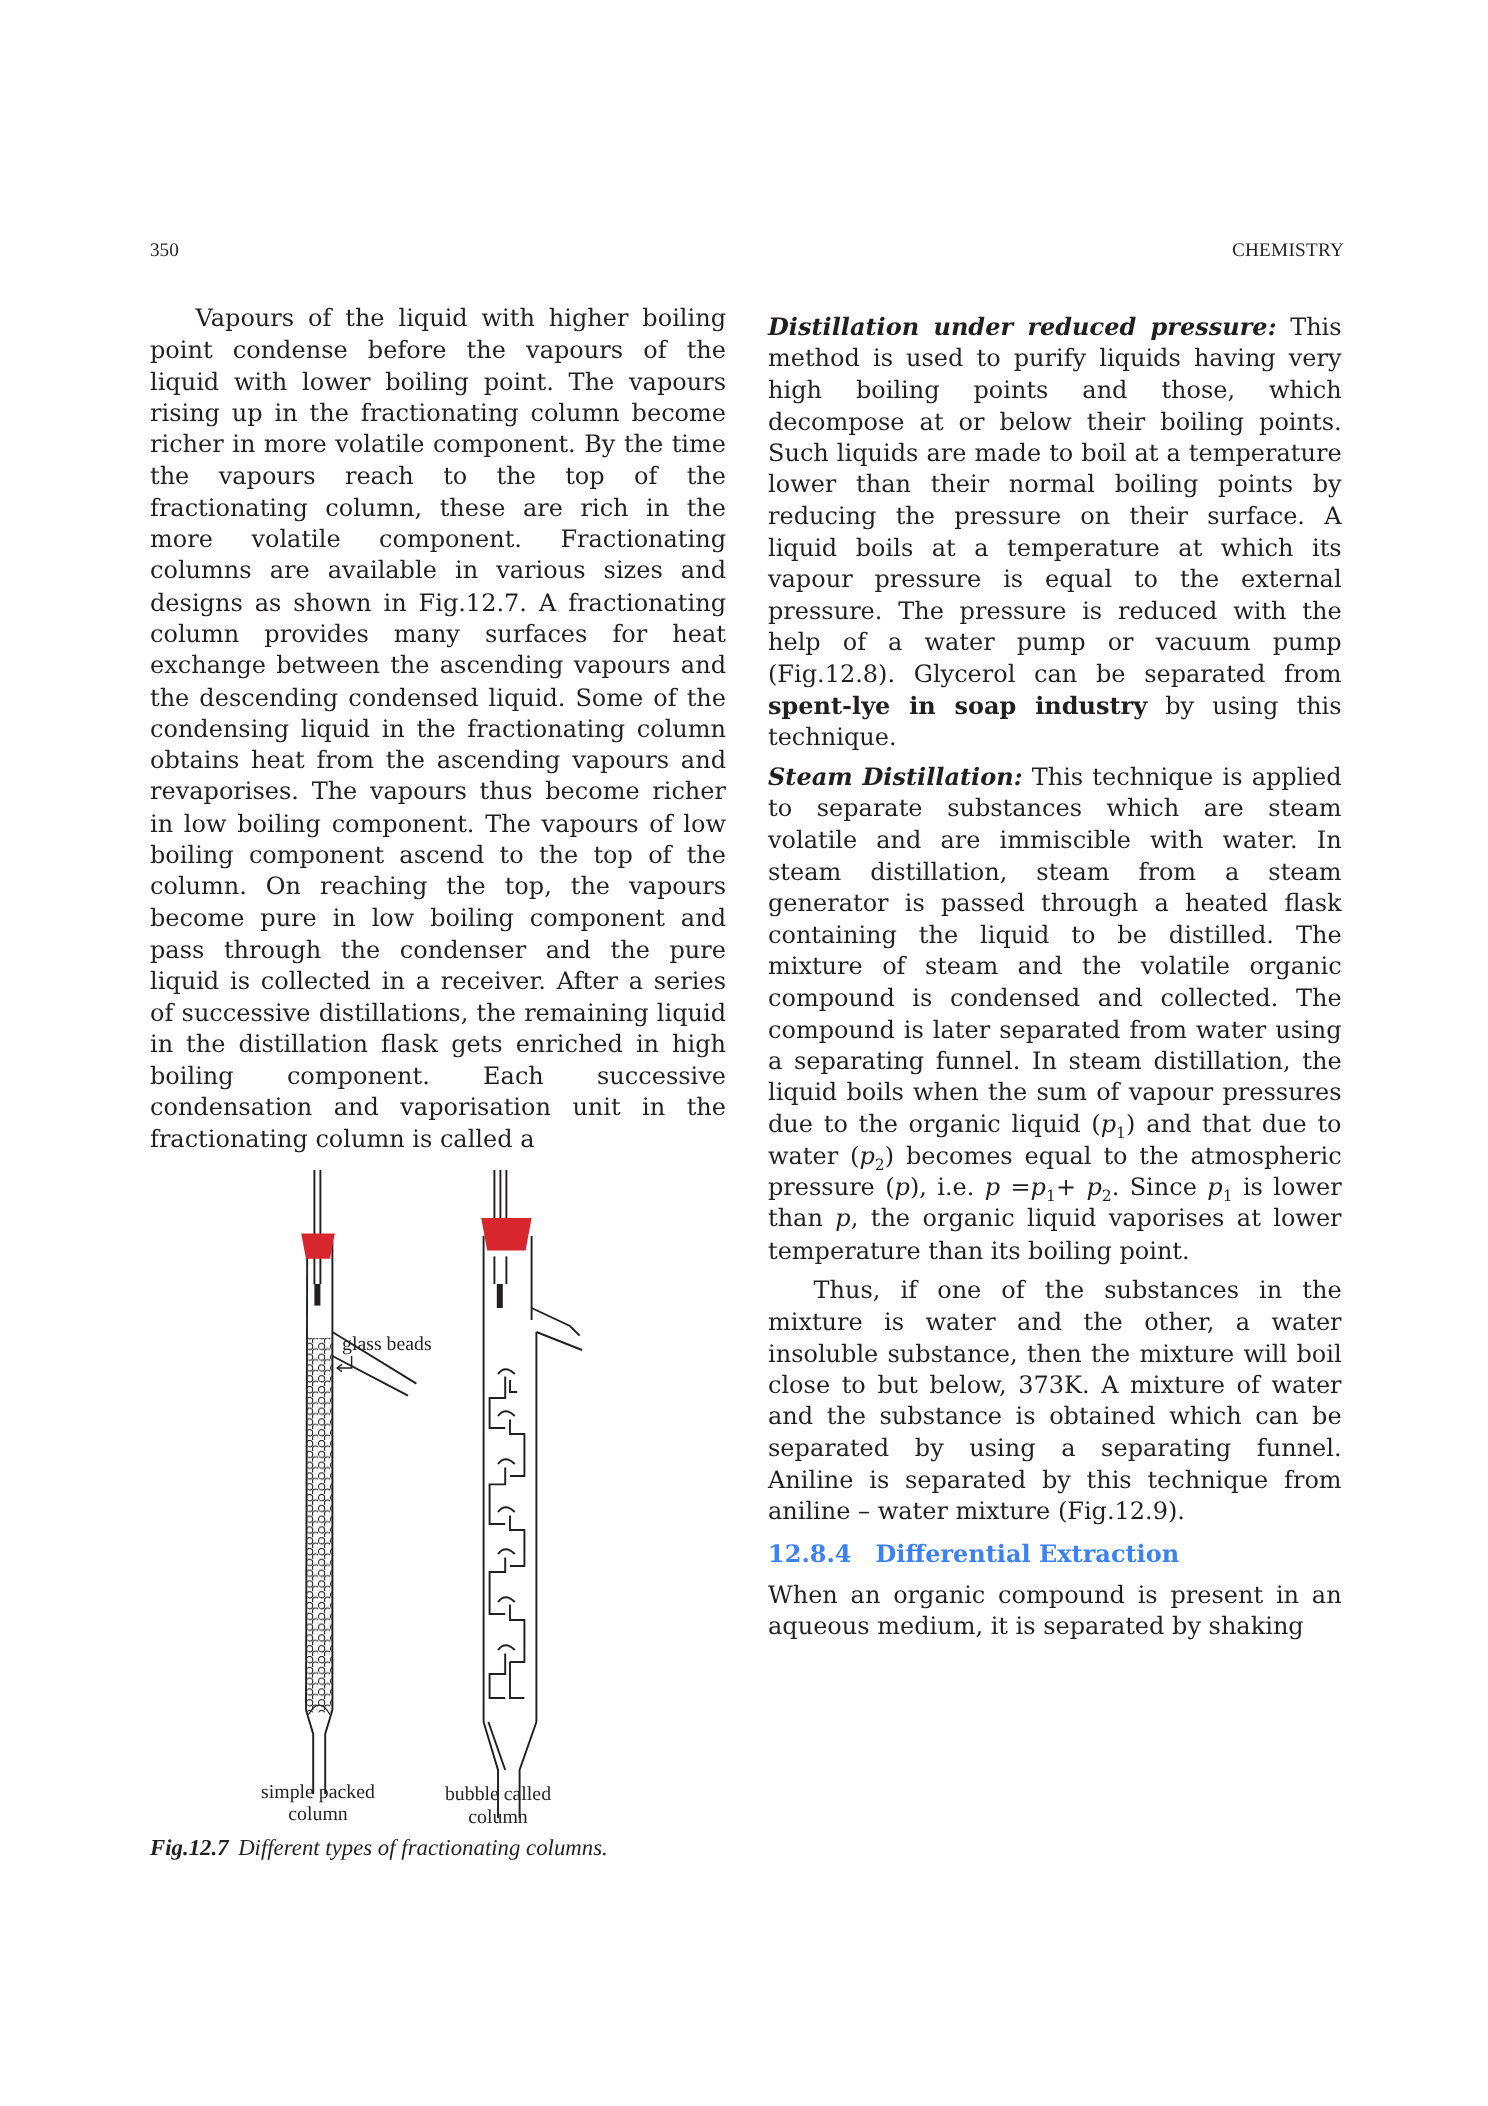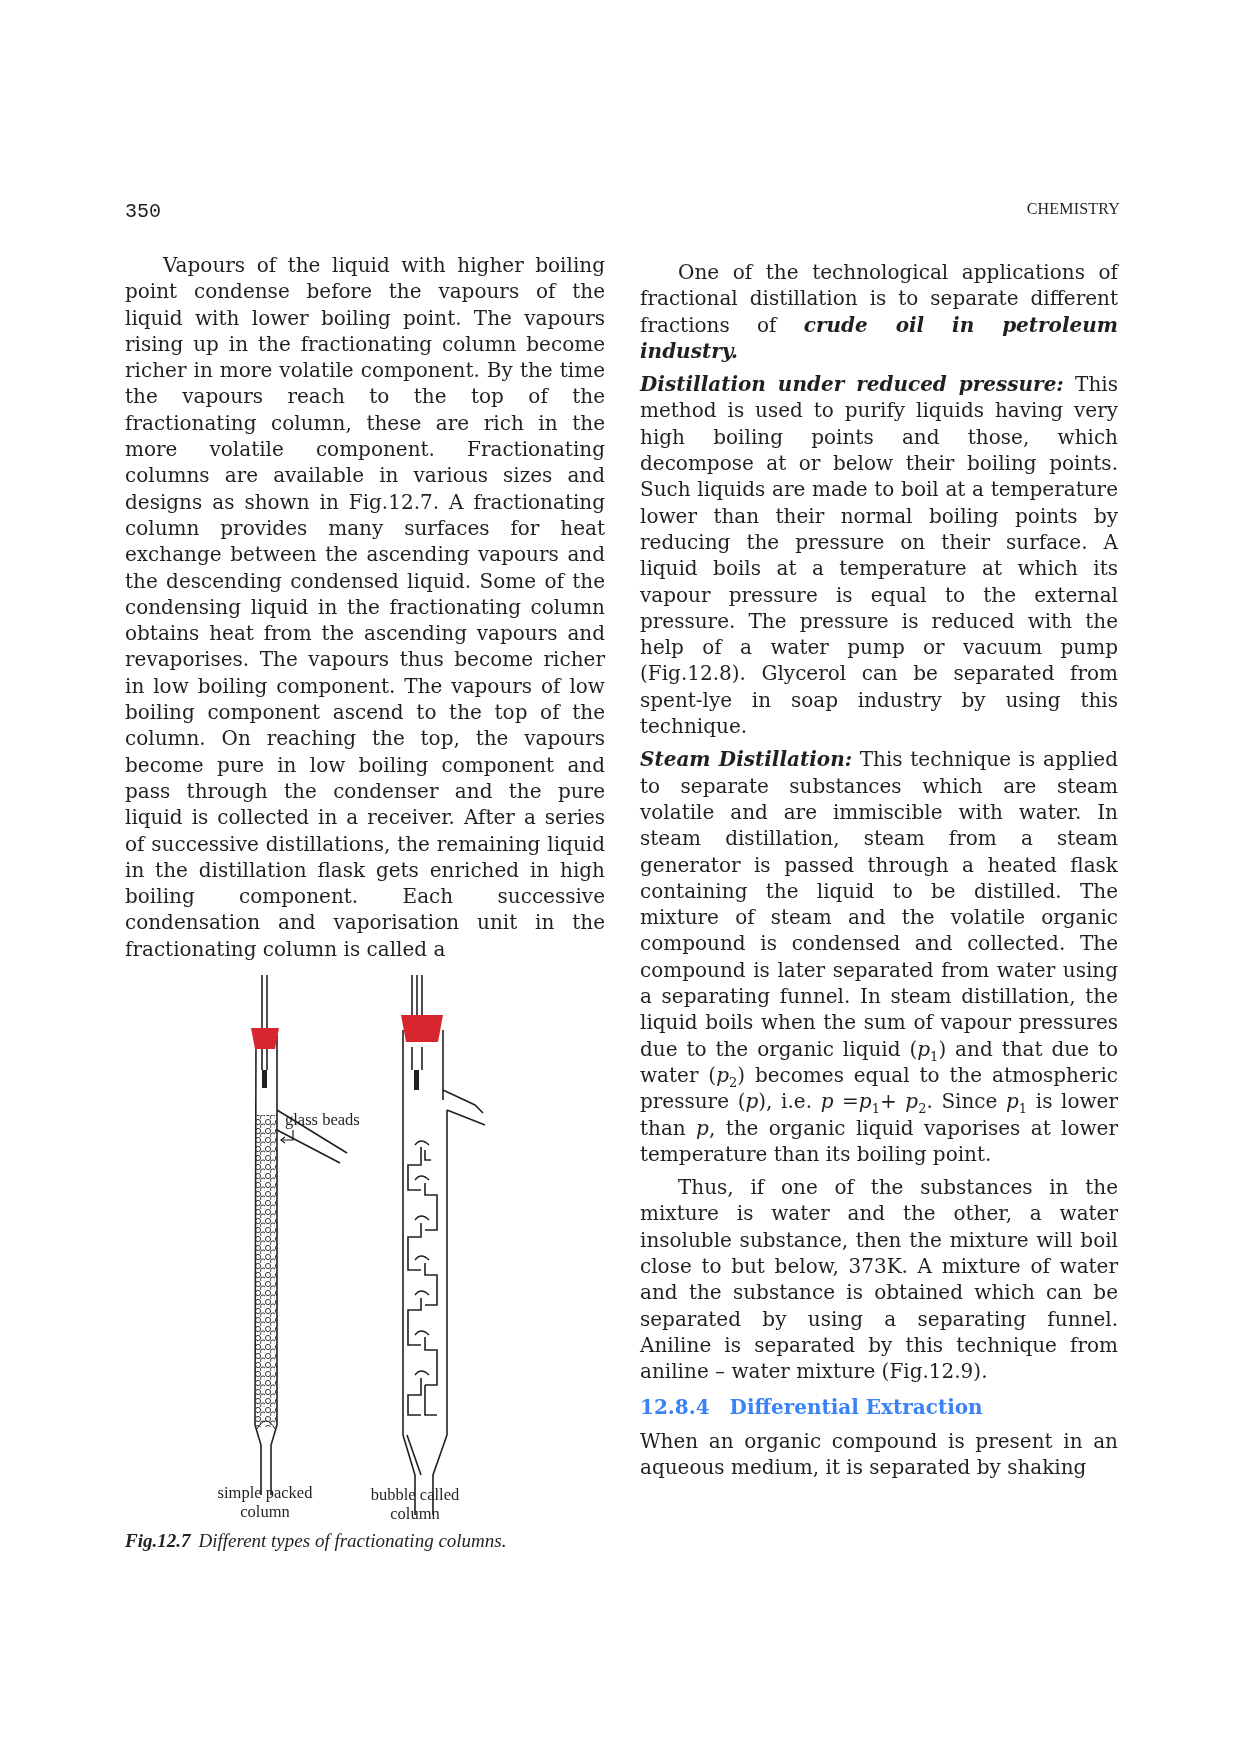--- a/index.html
+++ b/index.html
@@ -1,27 +1,27 @@
 <!DOCTYPE html>
 <html><head>
 <meta charset="utf-8">
 <style>
   html, body { margin: 0; padding: 0; background: #ffffff; }
   body { width: 1240px; height: 1755px; position: relative; overflow: hidden;
          font-family: "DejaVu Serif", "Liberation Serif", serif; color: #231f20; }
-  .page-num { position: absolute; left: 125px; top: 200px; font-size: 20px; font-family: Liberation Mono, monospace; }
+  .page-num { position: absolute; left: 125px; top: 200px; font-size: 16px; font-family: Liberation Serif, serif; }
   .running-head { position: absolute; right: 120px; top: 200px; font-size: 16px; font-family: "Liberation Serif", serif; letter-spacing: 0.2px; }
   .col { position: absolute; top: 252px; font-size: 20px; line-height: 26.3px; text-align: justify; }
   .col-left { left: 125px; width: 480px; }
   .col-right { left: 640px; width: 478px; }
   .col p { margin: 0; }
   .indent { text-indent: 38px; }
   .gap { margin-top: 7px !important; }
   .bi { font-weight: bold; font-style: italic; }
-  .b { font-weight: normal; }
+  .b { font-weight: bold; }
   .i { font-style: italic; }
   sub { font-size: 13px; line-height: 0; }
   .section-head { color: #3b82f6; font-weight: bold; margin-top: 10px !important; font-size: 20px; }
   .section-head .num { margin-right: 20px; }
   .figure { position: absolute; left: 125px; top: 975px; width: 480px; height: 590px; }
   .figure svg { position: absolute; left: 0; top: 0; }
   .label { position: absolute; font-size: 16.5px; line-height: 19px; text-align: center; font-family: "Liberation Serif", serif; }
   .caption { position: absolute; left: 0; top: 555px; font-size: 19px; font-family: "Liberation Serif", serif; white-space: nowrap; }
   .caption .fig-num { font-weight: bold; font-style: italic; margin-right: 8px; }
   .caption .fig-text { font-style: italic; }
@@ -102,19 +102,18 @@
   <div class="label" style="left:225px; top:510px; width:130px;">
     <div>bubble called</div>
     <div>column</div>
   </div>
   <div class="caption">
     <span class="fig-num">Fig.12.7</span><span class="fig-text">Different types of fractionating columns.</span>
   </div>
 </div>
 
 <div class="col col-right">
-  <p class="indent gap"><span>One of the technological applications of fractional distillation is to separate different fractions of </span><span class="bi">crude oil in petroleum industry.</span></p>
   <p class="gap"><span class="bi">Distillation under reduced pressure:</span><span> This method is used to purify liquids having very high boiling points and those, which decompose at or below their boiling points. Such liquids are made to boil at a temperature lower than their normal boiling points by reducing the pressure on their surface. A liquid boils at a temperature at which its vapour pressure is equal to the external pressure. The pressure is reduced with the help of a water pump or vacuum pump (Fig.12.8). Glycerol can be separated from </span><span class="b">spent-lye in soap industry</span><span> by using this technique.</span></p>
   <p class="gap"><span class="bi">Steam Distillation:</span><span> This technique is applied to separate substances which are steam volatile and are immiscible with water. In steam distillation, steam from a steam generator is passed through a heated flask containing the liquid to be distilled. The mixture of steam and the volatile organic compound is condensed and collected. The compound is later separated from water using a separating funnel. In steam distillation, the liquid boils when the sum of vapour pressures due to the organic liquid (</span><span class="i">p</span><sub>1</sub><span>) and that due to water (</span><span class="i">p</span><sub>2</sub><span>) becomes equal to the atmospheric pressure (</span><span class="i">p</span><span>), i.e. </span><span class="i">p</span><span> =</span><span class="i">p</span><sub>1</sub><span>+ </span><span class="i">p</span><sub>2</sub><span>.  Since </span><span class="i">p</span><sub>1</sub><span> is lower than </span><span class="i">p</span><span>, the organic liquid vaporises at lower temperature than its boiling point.</span></p>
   <p class="indent gap">Thus, if one of the substances in the mixture is water and the other, a water insoluble substance, then the mixture will boil close to but below, 373K. A mixture of water and the substance is obtained which can be separated by using a separating funnel. Aniline is separated by this technique from aniline – water mixture  (Fig.12.9).</p>
   <p class="section-head"><span class="num">12.8.4</span><span>Differential Extraction</span></p>
   <p class="gap">When an organic compound is present in an aqueous medium, it is separated by shaking</p>
 </div>
 
 </body></html>

